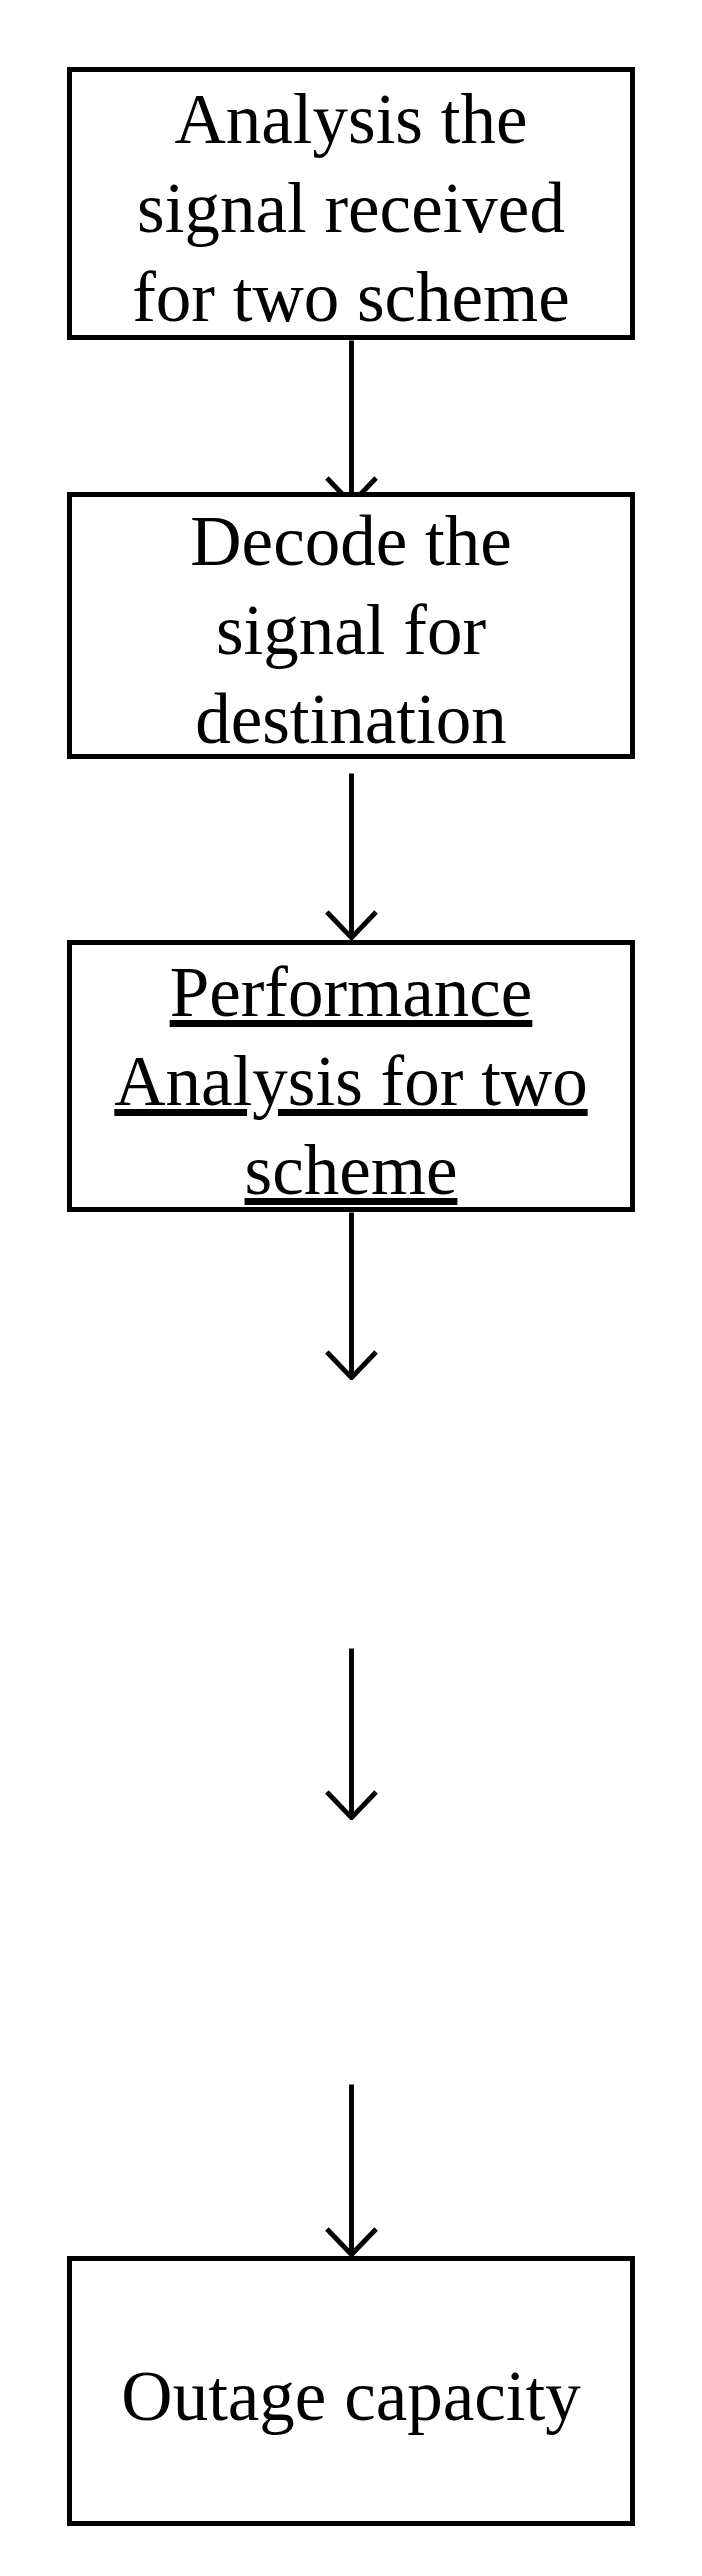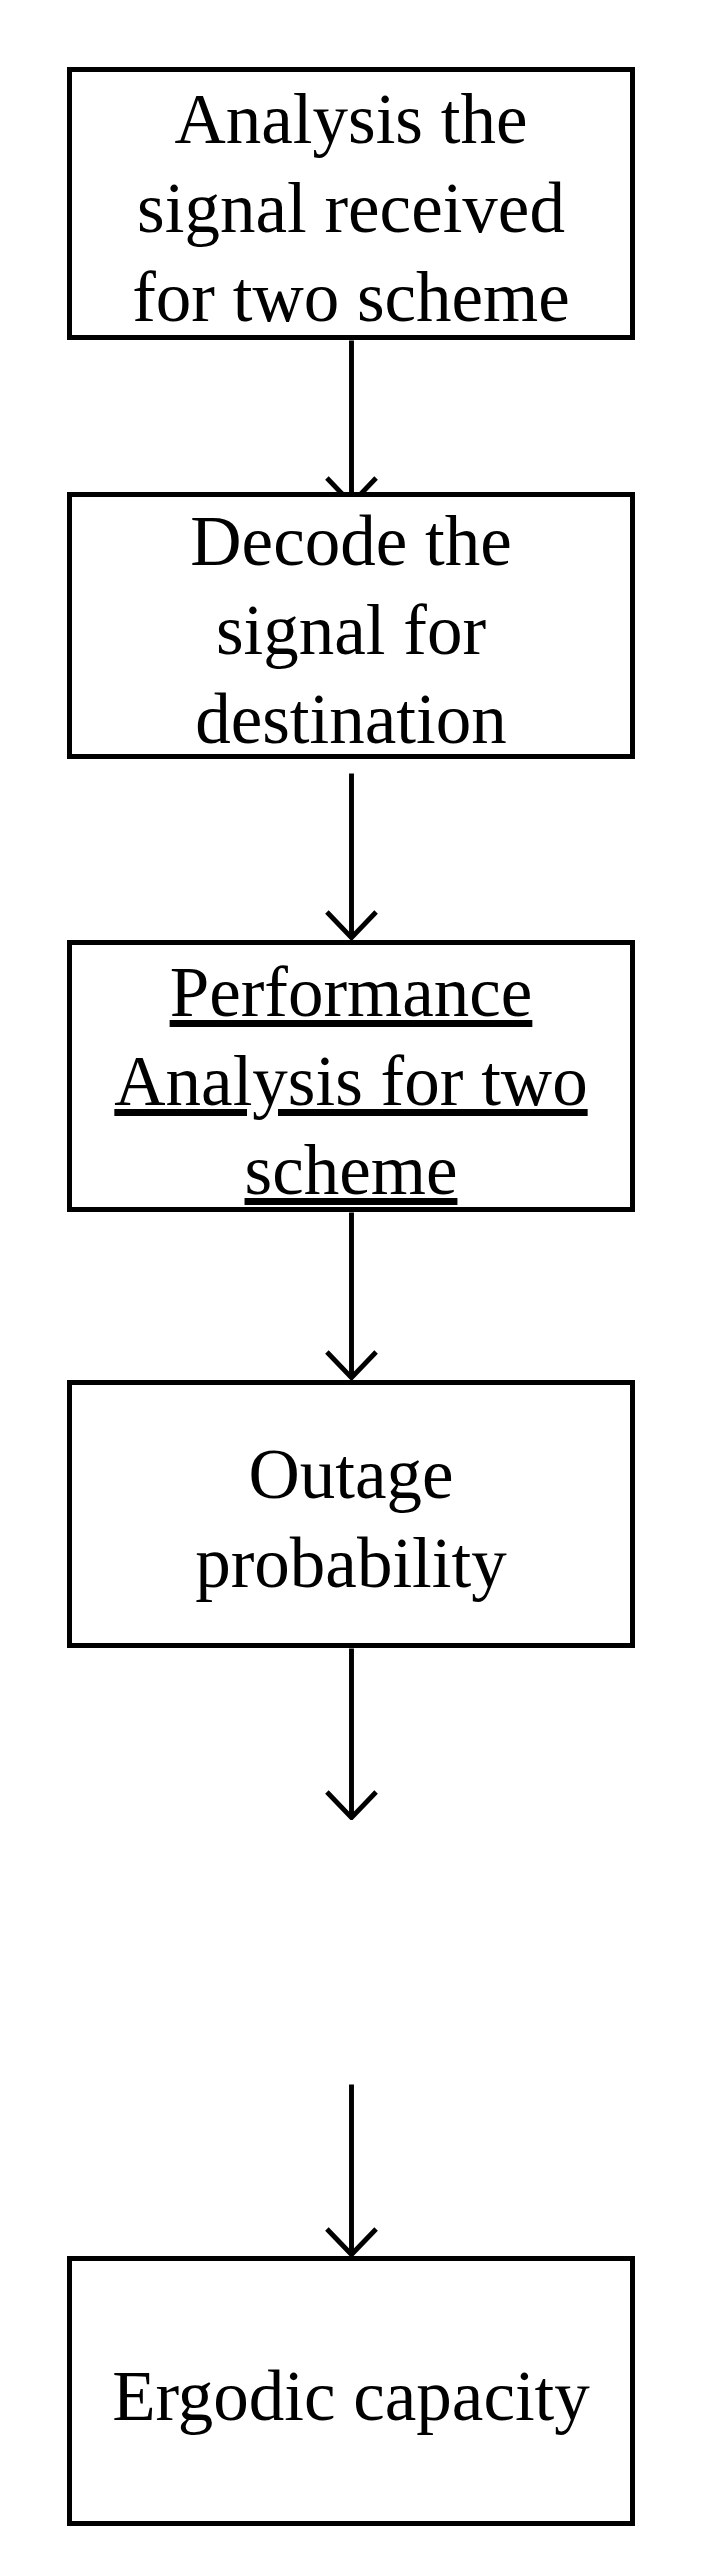--- a/index.html
+++ b/index.html
@@ -91,38 +91,34 @@
 scheme</div>
   </div>
 
   <div class="flow-connector conn-3">
     <svg viewBox="0 0 60 170" xmlns="http://www.w3.org/2000/svg">
       <line x1="30" y1="0" x2="30" y2="168" stroke="#000000" stroke-width="5"></line>
       <path d="M5 142 L30 168 L55 142" fill="none" stroke="#000000" stroke-width="5"></path>
     </svg>
   </div>
 
-  <div class="flow-box box-4">
-    <div class="label">Outage
-probability</div>
-  </div>
 
   <div class="flow-connector conn-4">
     <svg viewBox="0 0 60 174" xmlns="http://www.w3.org/2000/svg">
       <line x1="30" y1="0" x2="30" y2="172" stroke="#000000" stroke-width="5"></line>
       <path d="M5 146 L30 172 L55 146" fill="none" stroke="#000000" stroke-width="5"></path>
     </svg>
   </div>
 
 
   <div class="flow-connector conn-5">
     <svg viewBox="0 0 60 175" xmlns="http://www.w3.org/2000/svg">
       <line x1="30" y1="0" x2="30" y2="173" stroke="#000000" stroke-width="5"></line>
       <path d="M5 147 L30 173 L55 147" fill="none" stroke="#000000" stroke-width="5"></path>
     </svg>
   </div>
 
   <div class="flow-box box-6">
-    <div class="label">Ergodic capacity</div>
+    <div class="label">Outage capacity</div>
   </div>
 
 </div>
 
 
 </body></html>

